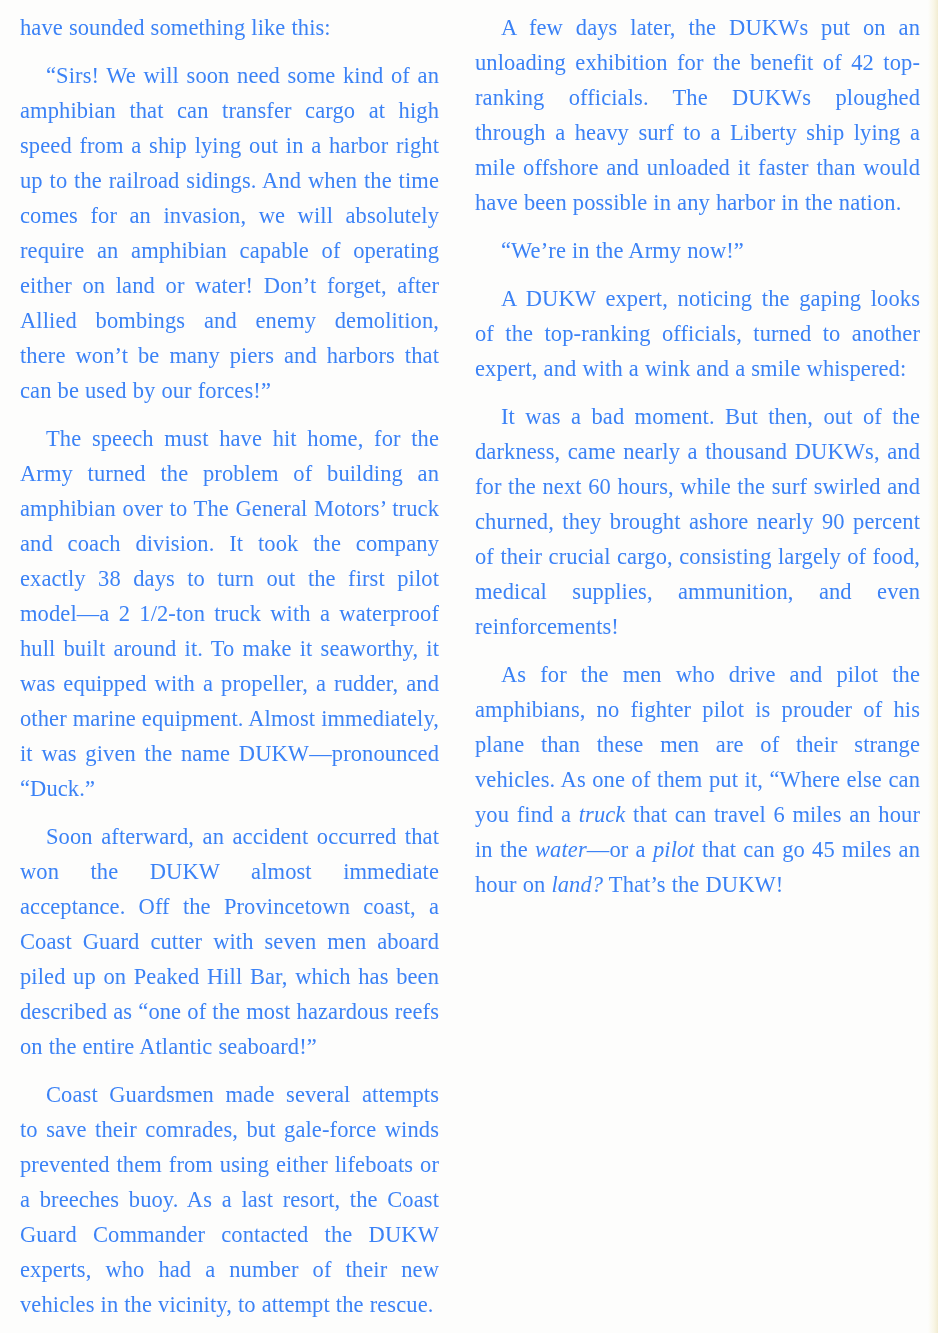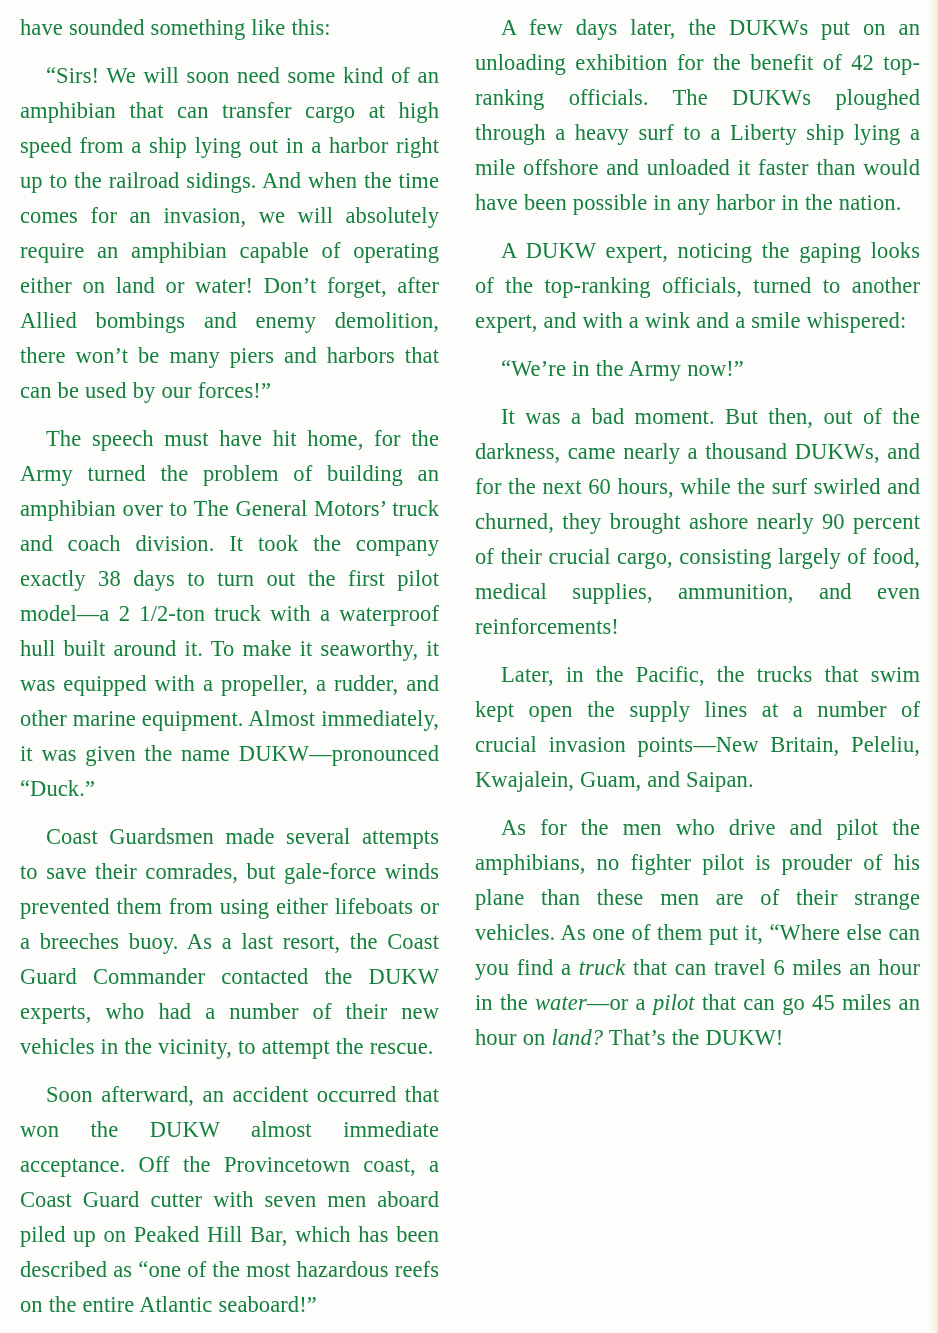--- a/index.html
+++ b/index.html
@@ -46,21 +46,21 @@
   }
   .column-right {
     width: 463px;
     padding-left: 18px;
   }
   p.para {
     margin: 0 0 13px 0;
     font-family: "Liberation Serif", "DejaVu Serif", serif;
     font-size: 22.5px;
     line-height: 35px;
-    color: #15803d;
+    color: #3b82f6;
     text-align: justify;
     text-indent: 26px;
     -webkit-font-smoothing: none;
     letter-spacing: 0.1px;
     word-spacing: 0.3px;
   }
   p.para.no-indent {
     text-indent: 0;
   }
   
@@ -74,31 +74,30 @@
 <body>
 
 <div class="page">
 
   <div class="columns">
 
     <div class="column column-left">
       <p class="para no-indent">have sounded something like this:</p>
       <p class="para">“Sirs! We will soon need some kind of an amphibian that can transfer cargo at high speed from a ship lying out in a harbor right up to the railroad sidings. And when the time comes for an invasion, we will absolutely require an amphibian capable of operating either on land or water! Don’t forget, after Allied bombings and enemy demolition, there won’t be many piers and harbors that can be used by our forces!”</p>
       <p class="para">The speech must have hit home, for the Army turned the problem of building an amphibian over to The General Motors’ truck and coach division. It took the company exactly 38 days to turn out the first pilot model—a 2 1/2-ton truck with a waterproof hull built around it. To make it seaworthy, it was equipped with a propeller, a rudder, and other marine equipment. Almost immediately, it was given the name DUKW—pronounced “Duck.”</p>
+      <p class="para">Soon afterward, an accident occurred that won the DUKW almost immediate acceptance. Off the Provincetown coast, a Coast Guard cutter with seven men aboard piled up on Peaked Hill Bar, which has been described as “one of the most hazardous reefs on the entire Atlantic seaboard!”</p>
       <p class="para">Coast Guardsmen made several attempts to save their comrades, but gale-force winds prevented them from using either lifeboats or a breeches buoy. As a last resort, the Coast Guard Commander contacted the DUKW experts, who had a number of their new vehicles in the vicinity, to attempt the rescue.</p>
-      <p class="para">Soon afterward, an accident occurred that won the DUKW almost immediate acceptance. Off the Provincetown coast, a Coast Guard cutter with seven men aboard piled up on Peaked Hill Bar, which has been described as “one of the most hazardous reefs on the entire Atlantic seaboard!”</p>
 
     </div>
 
     <div class="column column-right">
       <p class="para">A few days later, the DUKWs put on an unloading exhibition for the benefit of 42 top-ranking officials. The DUKWs ploughed through a heavy surf to a Liberty ship lying a mile offshore and unloaded it faster than would have been possible in any harbor in the nation.</p>
+      <p class="para">“We’re in the Army now!”</p>
       <p class="para">A DUKW expert, noticing the gaping looks of the top-ranking officials, turned to another expert, and with a wink and a smile whispered:</p>
-      <p class="para">“We’re in the Army now!”</p>
       <p class="para">It was a bad moment. But then, out of the darkness, came nearly a thousand DUKWs, and for the next 60 hours, while the surf swirled and churned, they brought ashore nearly 90 percent of their crucial cargo, consisting largely of food, medical supplies, ammunition, and even reinforcements!</p>
-      <p class="para">Later, in the Pacific, the trucks that swim kept open the supply lines at a number of crucial invasion points—New Britain, Peleliu, Kwajalein, Guam, and Saipan.</p>
       <p class="para">As for the men who drive and pilot the amphibians, no fighter pilot is prouder of his plane than these men are of their strange vehicles. As one of them put it, “Where else can you find a <em>truck</em> that can travel 6 miles an hour in the <em>water</em>—or a <em>pilot</em> that can go 45 miles an hour on <em>land?</em> That’s the DUKW!</p>
     </div>
 
   </div>
 
   <div class="scan-edge-right"></div>
 
 </div>
 
 </body></html>

